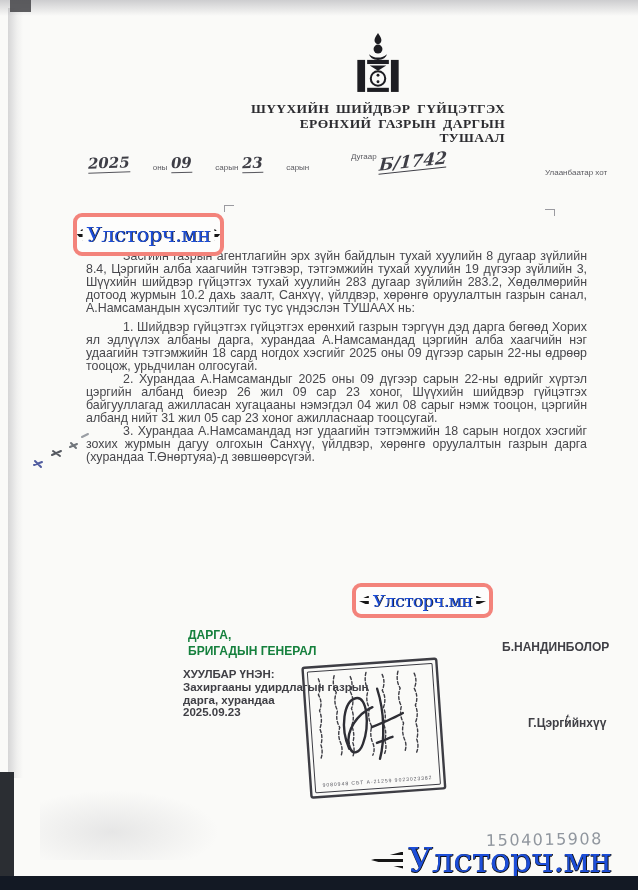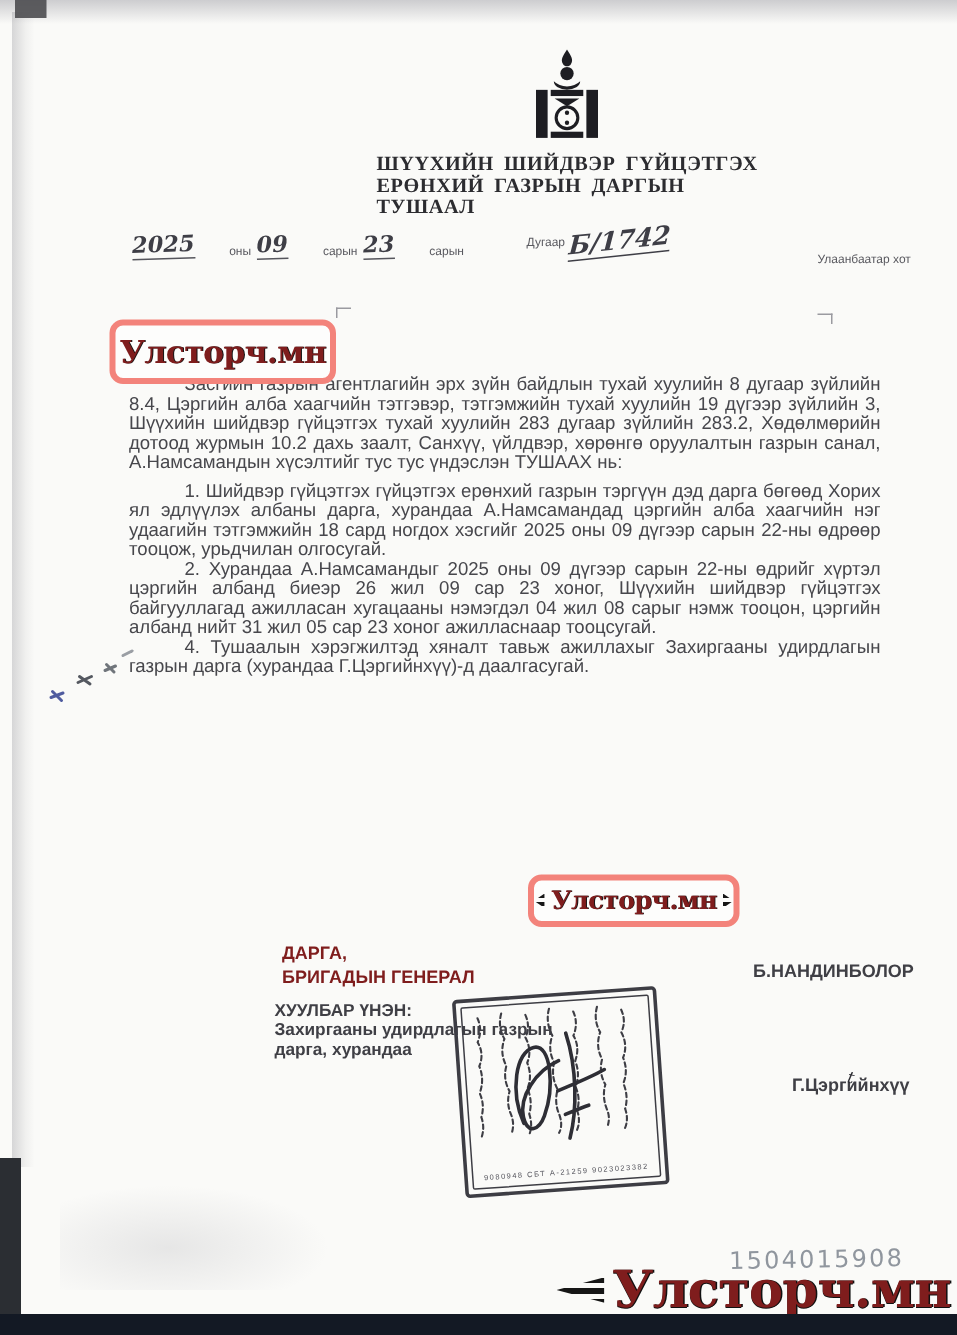--- a/index.html
+++ b/index.html
@@ -12,35 +12,35 @@
   .art-topleft-block{position:absolute;left:10px;top:0;width:21px;height:12px;background:#4c4c50;opacity:.9;z-index:10;}
   .art-leftband{position:absolute;left:8px;top:8px;width:15px;height:770px;
     background:linear-gradient(to right,rgba(120,120,128,.28),rgba(120,120,128,.08) 60%,transparent);z-index:9;}
   .art-leftbottom{position:absolute;left:0;top:772px;width:14px;height:106px;background:#2b2e33;z-index:10;}
   .art-bottombar{position:absolute;left:0;top:876px;width:638px;height:14px;background:#131924;z-index:11;}
   .art-smudge{position:absolute;left:40px;top:790px;width:180px;height:70px;
     background:radial-gradient(ellipse at 40% 60%,rgba(140,140,148,.18),transparent 70%);z-index:1;}
   
   #emblem{position:absolute;left:346px;top:32px;z-index:2;}
   
-  .title{position:absolute;left:378px;top:102px;transform:translateX(-50%);text-align:left;
+  .title{position:absolute;left:378px;top:102px;transform:translateX(-50%);text-align:right;
     font-family:"Liberation Serif",serif;font-weight:bold;font-size:13.5px;line-height:14.5px;
     color:#2c2c30;letter-spacing:.4px;word-spacing:3px;white-space:nowrap;z-index:2;}
   
   .dateline{position:absolute;left:88px;top:154px;display:flex;align-items:flex-end;gap:4px;z-index:2;}
   .smallprint{font-size:8px;color:#5a5a60;padding-bottom:1px;margin-left:19px;}
   .hand{font-family:"DejaVu Serif",serif;font-style:italic;font-weight:bold;color:#3e3e46;}
   .hand.u{display:inline-block;border-bottom:1px solid #55555c;text-align:center;transform:rotate(-2deg);}
-  .numgroup{position:absolute;left:332px;top:152px;display:flex;align-items:center;gap:2px;z-index:2;}
+  .numgroup{position:absolute;left:332px;top:152px;display:flex;align-items:flex-start;gap:2px;z-index:2;}
   .numscrawl{font-size:17px;transform:rotate(-6deg) skewX(-10deg);border-bottom:1.5px solid #3e3e46;line-height:18px;}
   .city{position:absolute;left:545px;top:168px;font-size:8px;color:#5a5a60;z-index:2;}
   
   .wm-box{position:absolute;background:#fdfdfc;border:4px solid #f3837b;border-radius:9px;
     display:flex;align-items:center;justify-content:center;gap:4px;z-index:6;box-sizing:border-box;}
-  .wm-text{font-family:"DejaVu Serif",serif;font-weight:bold;color:#7f1d1d;letter-spacing:-.5px;
+  .wm-text{font-family:"DejaVu Serif",serif;font-weight:normal;color:#1d4ed8;letter-spacing:-.5px;
     text-shadow:.6px 0 #161616;text-align:right;}
   .wing{background:repeating-linear-gradient(to bottom,#161616 0 2.5px,transparent 2.5px 5.5px);}
   .wing.l{clip-path:polygon(0 50%,100% 0,100% 100%);}
   .wing.r{clip-path:polygon(100% 50%,0 0,0 100%);}
   #wm1{left:73px;top:213px;width:151px;height:43px;}
   #wm1 .wm-text{font-size:21px;}
   #wm1 .wing{width:13px;height:12px;}
   #wm2{left:352px;top:583px;width:141px;height:35px;}
   #wm2 .wm-text{font-size:17px;}
   #wm2 .wing{width:11px;height:10px;}
@@ -53,21 +53,21 @@
   .corner.tl{left:224px;top:205px;border-left:1px solid #9a9aa0;border-top:1px solid #9a9aa0;}
   .corner.tr{left:545px;top:209px;border-right:1px solid #9a9aa0;border-top:1px solid #9a9aa0;}
   .subject{position:absolute;left:378px;top:218px;transform:translateX(-50%);text-align:center;
     font-weight:bold;font-size:12.5px;line-height:17px;color:#48484e;white-space:nowrap;z-index:2;}
   
   .body-block{position:absolute;left:86px;top:250px;width:501px;font-size:12.4px;line-height:13px;
     text-align:justify;z-index:2;}
   .body-block p{margin:0;text-indent:37px;}
   .body-block p.intro{margin-bottom:6px;}
   
-  .sig-pos{position:absolute;left:188px;top:627px;font-weight:bold;font-size:12px;line-height:16px;color:#7f1d1d;z-index:2;}
+  .sig-pos{position:absolute;left:188px;top:627px;font-weight:bold;font-size:12px;line-height:16px;color:#15803d;z-index:2;}
   .sig-name{position:absolute;left:502px;top:640px;font-weight:bold;font-size:12px;color:#3f3f45;z-index:2;text-align:center;}
   .cert{position:absolute;left:183px;top:668px;font-weight:bold;font-size:11.5px;line-height:12.8px;color:#3f3f45;z-index:4;}
   .cert-name{position:absolute;left:528px;top:716px;font-weight:bold;font-size:12px;color:#3f3f45;z-index:4;}
   .pen-tick{position:absolute;left:565px;top:712px;font-family:"DejaVu Serif",serif;font-style:italic;
     font-size:11px;color:#2d2d33;transform:rotate(12deg);z-index:4;}
   
   #stamp{position:absolute;left:300px;top:655px;z-index:5;transform:rotate(-4deg);}
   
   #inkmarks{position:absolute;left:28px;top:425px;z-index:3;}
   
@@ -130,21 +130,21 @@
     <span class="wing r"></span>
   </div>
 
   <div class="corner tl"></div>
   <div class="corner tr"></div>
 
   <div class="body-block">
     <p class="intro">Засгийн газрын агентлагийн эрх зүйн байдлын тухай хуулийн 8 дугаар зүйлийн 8.4, Цэргийн алба хаагчийн тэтгэвэр, тэтгэмжийн тухай хуулийн 19 дүгээр зүйлийн 3, Шүүхийн шийдвэр гүйцэтгэх тухай хуулийн 283 дугаар зүйлийн 283.2, Хөдөлмөрийн дотоод журмын 10.2 дахь заалт, Санхүү, үйлдвэр, хөрөнгө оруулалтын газрын санал, А.Намсамандын хүсэлтийг тус тус үндэслэн ТУШААХ нь:</p>
     <p>1. Шийдвэр гүйцэтгэх гүйцэтгэх ерөнхий газрын тэргүүн дэд дарга бөгөөд Хорих ял эдлүүлэх албаны дарга, хурандаа А.Намсамандад цэргийн алба хаагчийн нэг удаагийн тэтгэмжийн 18 сард ногдох хэсгийг 2025 оны 09 дүгээр сарын 22-ны өдрөөр тооцож, урьдчилан олгосугай.</p>
     <p>2. Хурандаа А.Намсамандыг 2025 оны 09 дүгээр сарын 22-ны өдрийг хүртэл цэргийн албанд биеэр 26 жил 09 сар 23 хоног, Шүүхийн шийдвэр гүйцэтгэх байгууллагад ажилласан хугацааны нэмэгдэл 04 жил 08 сарыг нэмж тооцон, цэргийн албанд нийт 31 жил 05 сар 23 хоног ажилласнаар тооцсугай.</p>
-    <p>4. Тушаалын хэрэгжилтэд хяналт тавьж ажиллахыг Захиргааны удирдлагын газрын дарга (хурандаа Г.Цэргийнхүү)-д даалгасугай.</p>
+    <p>3. Хурандаа А.Намсамандад нэг удаагийн тэтгэмжийн 18 сарын ногдох хэсгийг зохих журмын дагуу олгохын Санхүү, үйлдвэр, хөрөнгө оруулалтын газрын дарга (хурандаа Т.Өнөртуяа)-д зөвшөөрсүгэй.</p>
   </div>
 
   <svg id="inkmarks" width="70" height="60" viewBox="0 0 70 60">
     <g stroke="#313f8f" stroke-width="2" fill="none" stroke-linecap="round">
       <path d="M6,40 l8,-3 m-7,-1 l6,6" opacity=".85"></path>
       <path d="M24,30 l9,-4 m-8,0 l7,5" stroke="#2a2f3a" opacity=".8"></path>
       <path d="M42,22 l7,-3 m-6,-1 l5,5" stroke="#343c46" opacity=".7"></path>
       <path d="M54,12 l6,-3" stroke="#3a4150" opacity=".5"></path>
     </g>
   </svg>
@@ -158,20 +158,21 @@
   <div class="sig-pos">
     <div>ДАРГА,</div>
     <div>БРИГАДЫН ГЕНЕРАЛ</div>
   </div>
   <div class="sig-name">Б.НАНДИНБОЛОР</div>
 
   <div class="cert">
     <div>ХУУЛБАР ҮНЭН:</div>
     <div>Захиргааны удирдлагын газрын</div>
     <div>дарга, хурандаа</div>
+    <div>2025.09.23</div>
   </div>
   <div class="cert-name">Г.Цэргийнхүү</div>
   <div class="pen-tick">t</div>
 
   <svg id="stamp" width="150" height="150" viewBox="0 0 150 150">
     <g stroke="#3d3d44" fill="none">
       <rect x="7" y="8" width="134" height="130" stroke-width="2.4" rx="2"></rect>
       <rect x="11.5" y="12.5" width="125" height="121" stroke-width="1" rx="1"></rect>
       <g stroke-width="1.4" stroke-linecap="round" stroke-dasharray="3 2.2">
         <path d="M22,20 q3,8 -1,16 q4,8 0,16 q3,9 -1,18 q3,8 0,16 q2,7 -1,14"></path>

